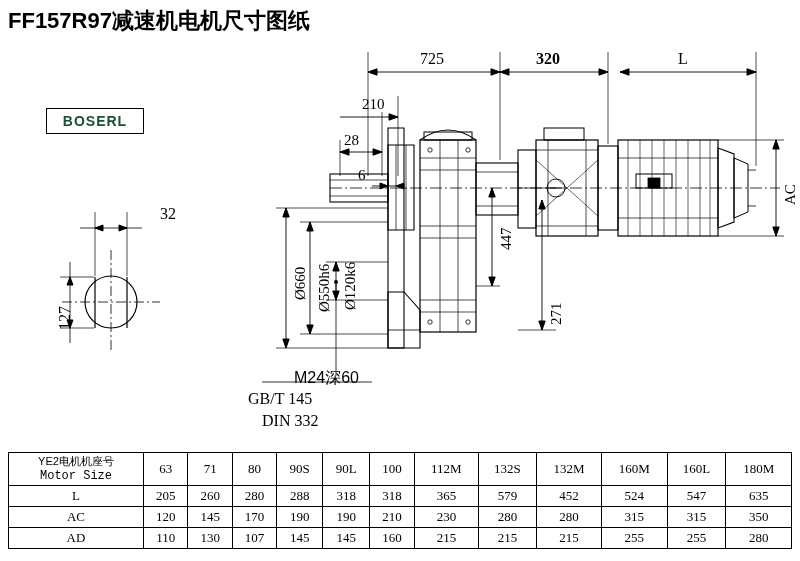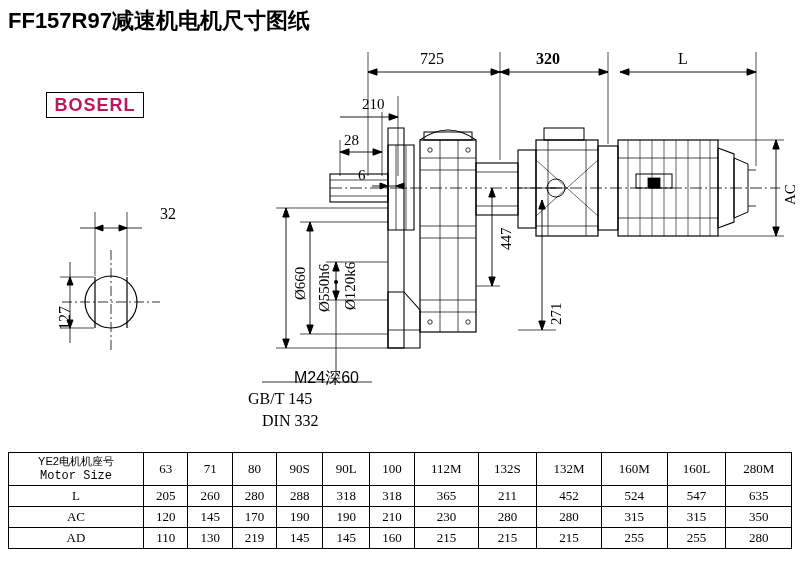--- a/index.html
+++ b/index.html
@@ -12,27 +12,27 @@
     overflow:hidden;
   }
   #canvas{position:absolute;left:0;top:0;width:800px;height:561px;}
   .title{
     position:absolute;left:8px;top:6px;
     font-family:"Liberation Sans", sans-serif;
     font-weight:bold;font-size:22px;letter-spacing:0px;
     white-space:nowrap;
   }
   .logo{
-    position:absolute;left:46px;top:92px;
+    position:absolute;left:46px;top:108px;
     width:96px;height:24px;
     border:1.4px solid #000;
     display:flex;align-items:center;justify-content:center;
     font-family:"Liberation Sans", sans-serif;
-    font-weight:bold;font-size:18px;
-    color:#be185d;
+    font-weight:bold;font-size:14px;
+    color:#14532d;
     letter-spacing:1px;
   }
   .lbl{
     position:absolute;
     font-family:"Liberation Serif", serif;
     font-size:15px;
     white-space:nowrap;
   }
   .lbl.big{font-size:16px;}
   .vert{
@@ -306,32 +306,32 @@
       <td>71</td>
       <td>80</td>
       <td>90S</td>
       <td>90L</td>
       <td>100</td>
       <td>112M</td>
       <td>132S</td>
       <td>132M</td>
       <td>160M</td>
       <td>160L</td>
-      <td>280M</td>
+      <td>180M</td>
     </tr>
     <tr>
       <td class="rowhead">L</td>
       <td>205</td>
       <td>260</td>
       <td>280</td>
       <td>288</td>
       <td>318</td>
       <td>318</td>
       <td>365</td>
-      <td>211</td>
+      <td>579</td>
       <td>452</td>
       <td>524</td>
       <td>547</td>
       <td>635</td>
     </tr>
     <tr>
       <td class="rowhead">AC</td>
       <td>120</td>
       <td>145</td>
       <td>170</td>
@@ -342,21 +342,21 @@
       <td>280</td>
       <td>280</td>
       <td>315</td>
       <td>315</td>
       <td>350</td>
     </tr>
     <tr>
       <td class="rowhead">AD</td>
       <td>110</td>
       <td>130</td>
-      <td>219</td>
+      <td>107</td>
       <td>145</td>
       <td>145</td>
       <td>160</td>
       <td>215</td>
       <td>215</td>
       <td>215</td>
       <td>255</td>
       <td>255</td>
       <td>280</td>
     </tr>

